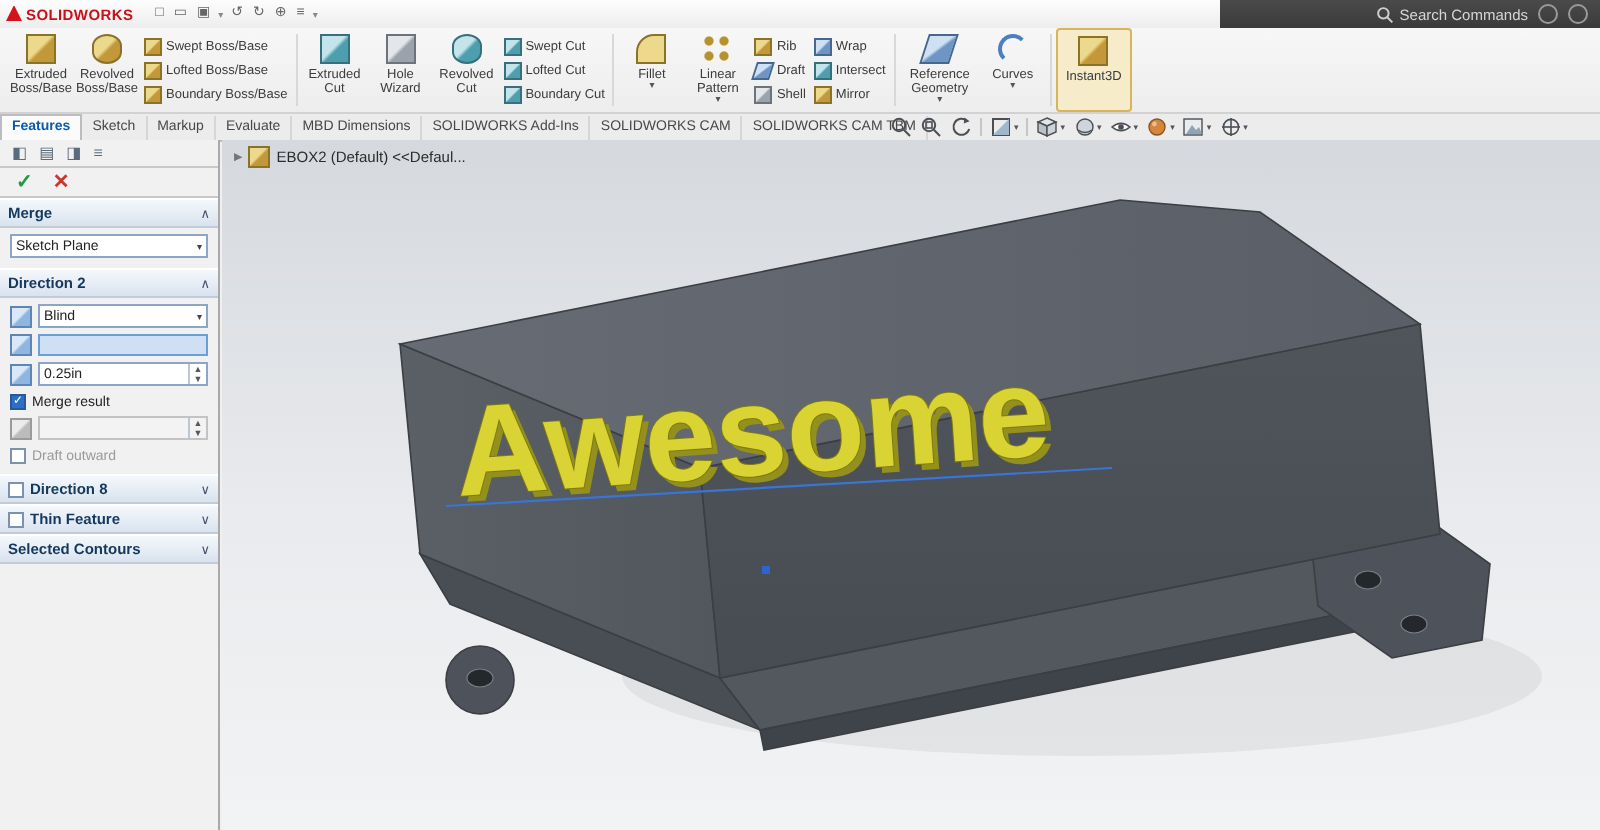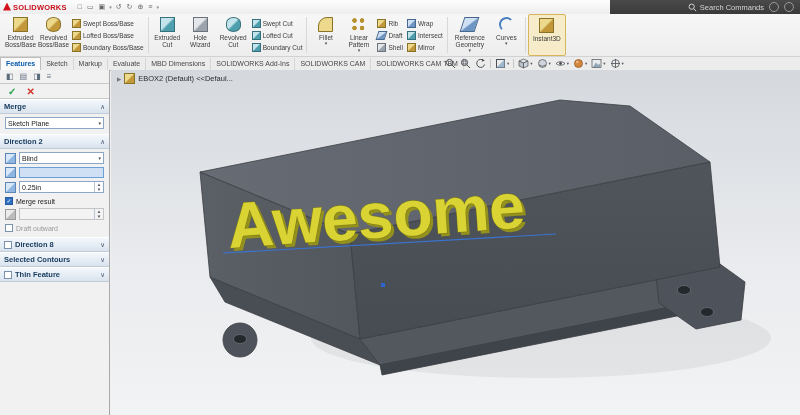--- a/index.html
+++ b/index.html
@@ -437,27 +437,27 @@
     </div>
   </div>
 
   <div class="grp-hd">
     <span class="cb"></span>
     <span class="grp-label">Direction 8</span>
     <span class="chev">∨</span>
   </div>
 
   <div class="grp-hd">
-    <span class="grp-label">Selected Contours</span>
-    <span class="chev">∨</span>
-  </div>
-
-  <div class="grp-hd">
     <span class="cb"></span>
     <span class="grp-label">Thin Feature</span>
+    <span class="chev">∨</span>
+  </div>
+
+  <div class="grp-hd">
+    <span class="grp-label">Selected Contours</span>
     <span class="chev">∨</span>
   </div>
 </div>
 
 <div class="viewport">
   <svg class="scene" width="689" height="345" viewBox="0 0 689 345">
     <defs>
       <linearGradient id="gTop" x1="0" y1="0" x2="1" y2="0">
         <stop offset="0" stop-color="#676b73"></stop>
           <stop offset="1" stop-color="#5a5e66"></stop>

